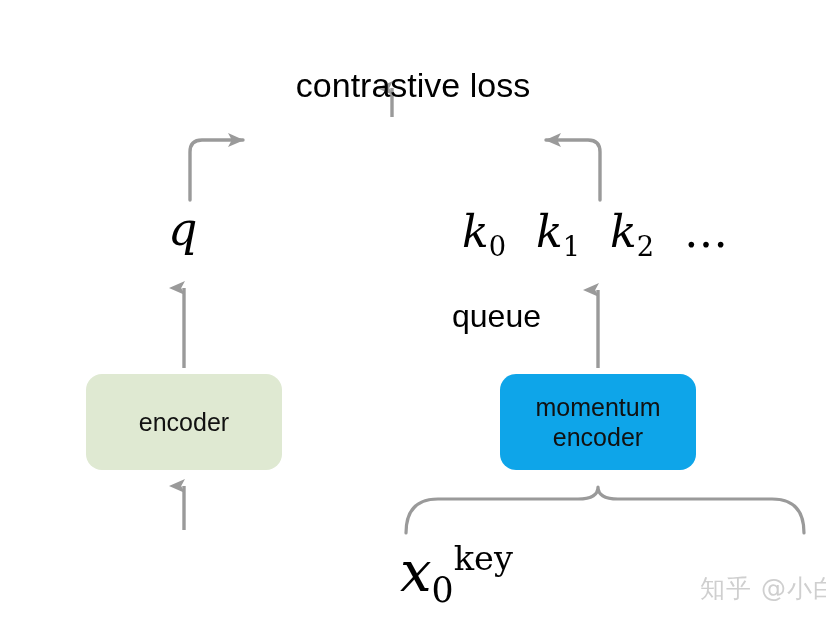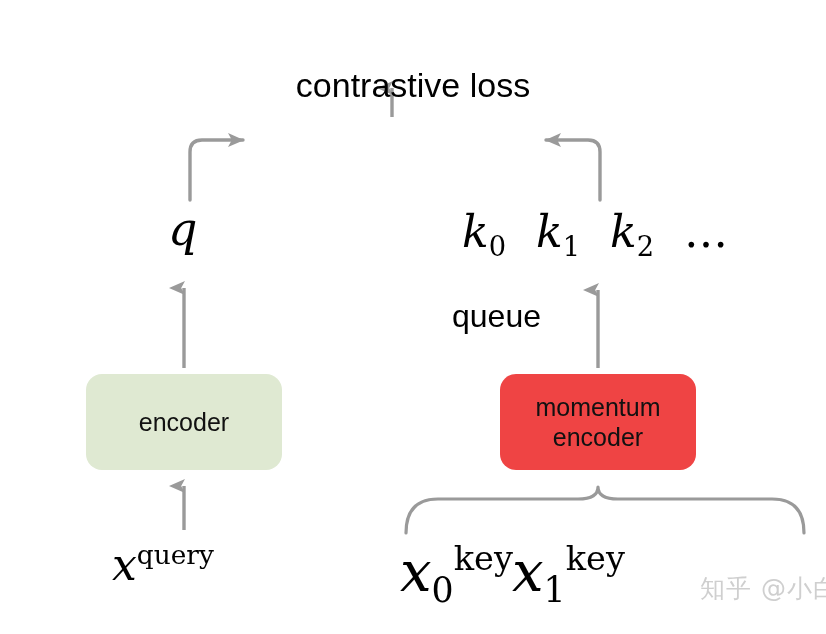--- a/index.html
+++ b/index.html
@@ -94,21 +94,21 @@
   }
   #encoder-box {
     left: 86px; top: 374px;
     width: 196px; height: 96px;
     background: #dfe9d2;
     font-size: 25px;
   }
   #momentum-encoder-box {
     left: 500px; top: 374px;
     width: 196px; height: 96px;
-    background: #ef4444;
+    background: #0ea5e9;
     font-size: 25px;
   }
 
   
   #watermark {
     left: 700px; top: 572px;
     font-size: 25px;
     color: #cfcfcf;
     font-family: "DejaVu Sans", sans-serif;
     white-space: nowrap;
@@ -193,28 +193,22 @@
     <span>encoder</span>
   </div>
 
   <div class="abs box" id="momentum-encoder-box">
     <span>
       <span>momentum</span><br>
       <span>encoder</span>
     </span>
   </div>
 
-  <div class="abs math" id="x-query">
-    <span class="mvar">x</span><span class="sup">query</span>
-  </div>
 
   <div class="abs math x-key" id="x-key-0">
     <span class="mvar">x</span><span class="sub">0</span><span class="sup">key</span>
   </div>
 
-  <div class="abs math x-key" id="x-key-1">
-    <span class="mvar">x</span><span class="sub">1</span><span class="sup">key</span>
-  </div>
 
 
   <div class="abs" id="watermark">知乎 @小白</div>
 
 </div>
 
 </body></html>

